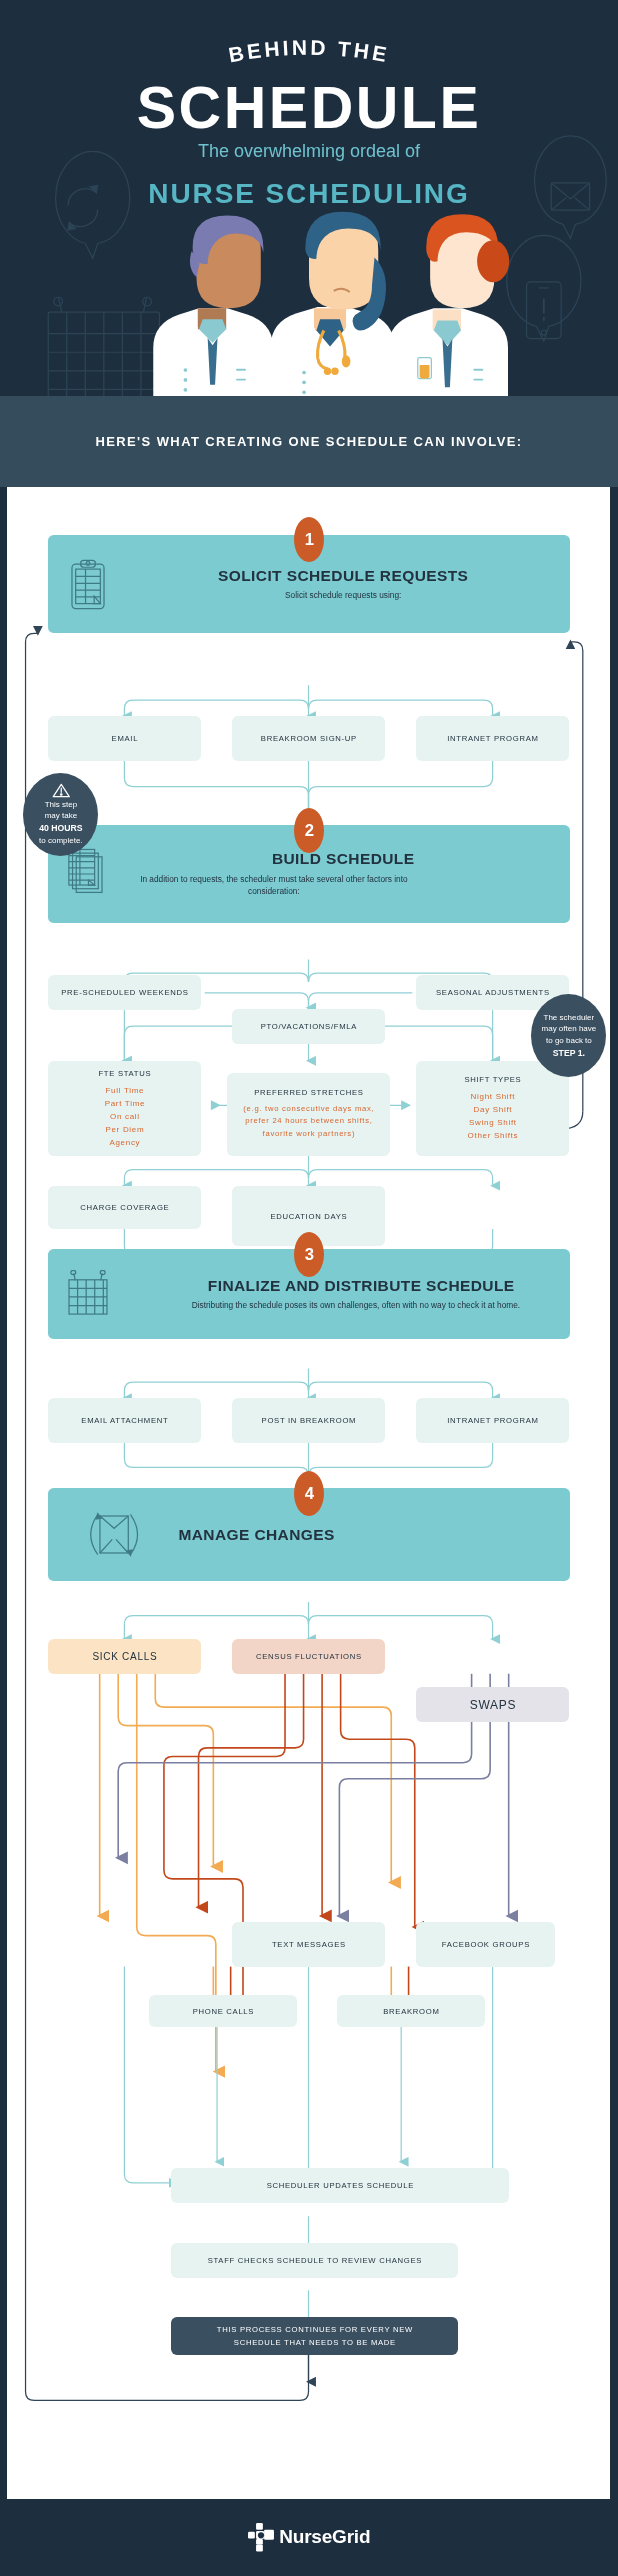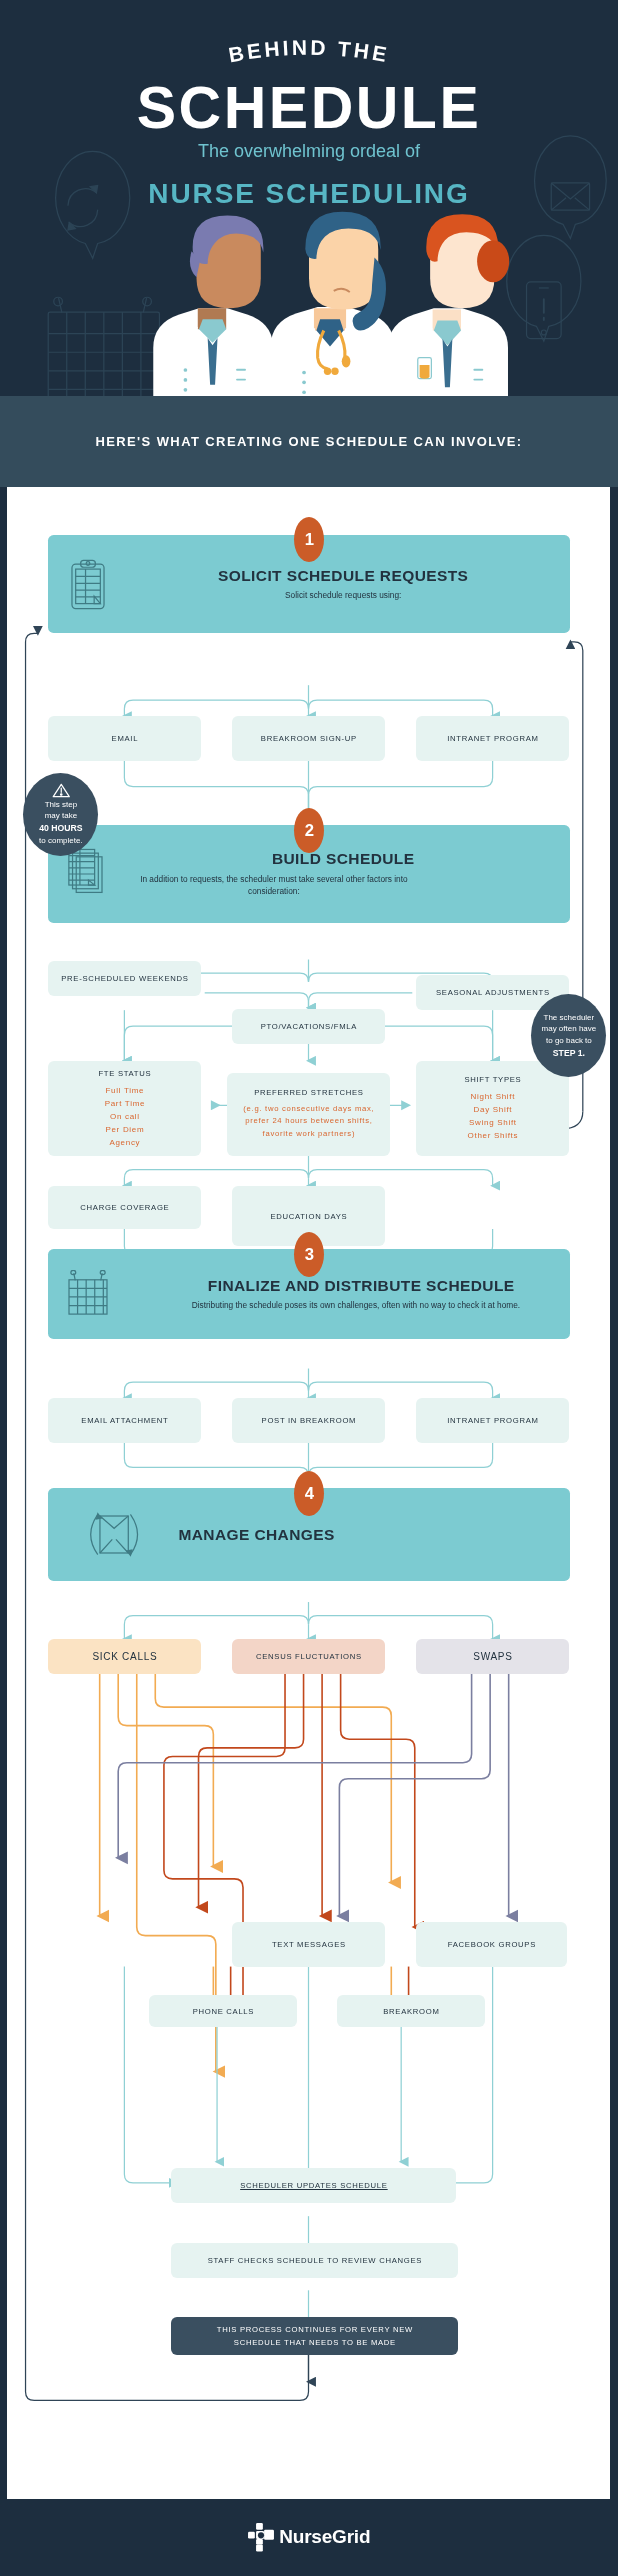--- a/index.html
+++ b/index.html
@@ -70,21 +70,21 @@
     position:absolute; width:30px; height:45px; border-radius:50%;
     background:#cb5c28; color:#fff; font-size:16.7px; font-weight:bold;
     display:flex; align-items:center; justify-content:center; z-index:5;
   }
   .mint {
     background:#e6f3f1; color:#22323f; font-size:7.7px;
     letter-spacing:0.7px; font-weight:normal;
   }
   .peach { background:#fbe3c3; color:#22323f; font-size:10px; letter-spacing:0.7px; }
   .salmon { background:#f3d5c7; color:#22323f; font-size:7.7px; letter-spacing:0.7px; }
-  .lav { background:#e4e3e9; color:#22323f; font-size:10px; letter-spacing:0.7px; }
+  .lav { background:#e4e3e9; color:#22323f; font-size:12px; letter-spacing:0.7px;margin-top:48px; }
   .dark-node {
     background:#3a4f60; color:#ffffff; font-size:7.7px;
     letter-spacing:0.7px; line-height:1.75;
   }
   .bubble {
     position:absolute; border-radius:50%; background:#3a4f60; color:#ffffff;
     display:flex; flex-direction:column; align-items:center; justify-content:center;
     text-align:center; z-index:6; font-size:8px; line-height:1.45;
   }
   .bubble b { font-size:8.7px; }
@@ -397,21 +397,21 @@
       <path d="M15 2 L28 22 H2 Z" stroke-linejoin="round"></path>
         <path d="M15 8 v7" stroke-linecap="round"></path>
         <circle cx="15" cy="18.5" r="1.2" fill="#fff"></circle>
     </svg>
     <span>This step</span>
     <span>may take</span>
     <b>40 HOURS</b>
     <span>to complete.</span>
   </div>
 
-  <div class="node mint" style="left:41px; top:474px; width:153px; height:35px;">PRE-SCHEDULED WEEKENDS</div>
+  <div class="node mint" style="left:41px; top:488px; width:153px; height:35px;">PRE-SCHEDULED WEEKENDS</div>
   <div class="node mint" style="left:409px; top:488px; width:153px; height:35px;">SEASONAL ADJUSTMENTS</div>
   <div class="node mint" style="left:225px; top:522px; width:153px; height:35px;">PTO/VACATIONS/FMLA</div>
 
   <div class="node mint col-list" style="left:41px; top:574px; width:153px; height:95px;">
     <div class="col-head">FTE STATUS</div>
     <div class="col-items">
       <div>Full Time</div>
       <div>Part Time</div>
       <div>On call</div>
       <div>Per Diem</div>
@@ -480,26 +480,26 @@
     <div class="txt" style="text-align:left;">
       <div class="step-title">MANAGE CHANGES</div>
     </div>
   </div>
 
   <div class="node peach" style="left:41px; top:1152px; width:153px; height:35px;">SICK CALLS</div>
   <div class="node salmon" style="left:225px; top:1152px; width:153px; height:35px;">CENSUS FLUCTUATIONS</div>
   <div class="node lav" style="left:409px; top:1152px; width:153px; height:35px;">SWAPS</div>
 
   <div class="node mint" style="left:225px; top:1435px; width:153px; height:45px;">TEXT MESSAGES</div>
-  <div class="node mint" style="left:409px; top:1435px; width:151px; height:45px;">FACEBOOK GROUPS</div>
+  <div class="node mint" style="left:409px; top:1435px; width:139px; height:45px;">FACEBOOK GROUPS</div>
 
   <div class="node mint" style="left:142px; top:1508px; width:148px; height:32px;">PHONE CALLS</div>
   <div class="node mint" style="left:330px; top:1508px; width:148px; height:32px;">BREAKROOM</div>
 
-  <div class="node mint" style="left:164px; top:1681px; width:285px; height:35px;text-decoration:underline;">SCHEDULER UPDATES SCHEDULE</div>
+  <div class="node mint" style="left:164px; top:1681px; width:338px; height:35px;">SCHEDULER UPDATES SCHEDULE</div>
   <div class="node mint" style="left:164px; top:1756px; width:287px; height:35px;">STAFF CHECKS SCHEDULE TO REVIEW CHANGES</div>
 
   <div class="node dark-node col-list" style="left:164px; top:1830px; width:287px; height:38px;">
     <div>THIS PROCESS CONTINUES FOR EVERY NEW</div>
     <div>SCHEDULE THAT NEEDS TO BE MADE</div>
   </div>
 </div>
 
 <div class="footer">
   <div class="logo-row">

